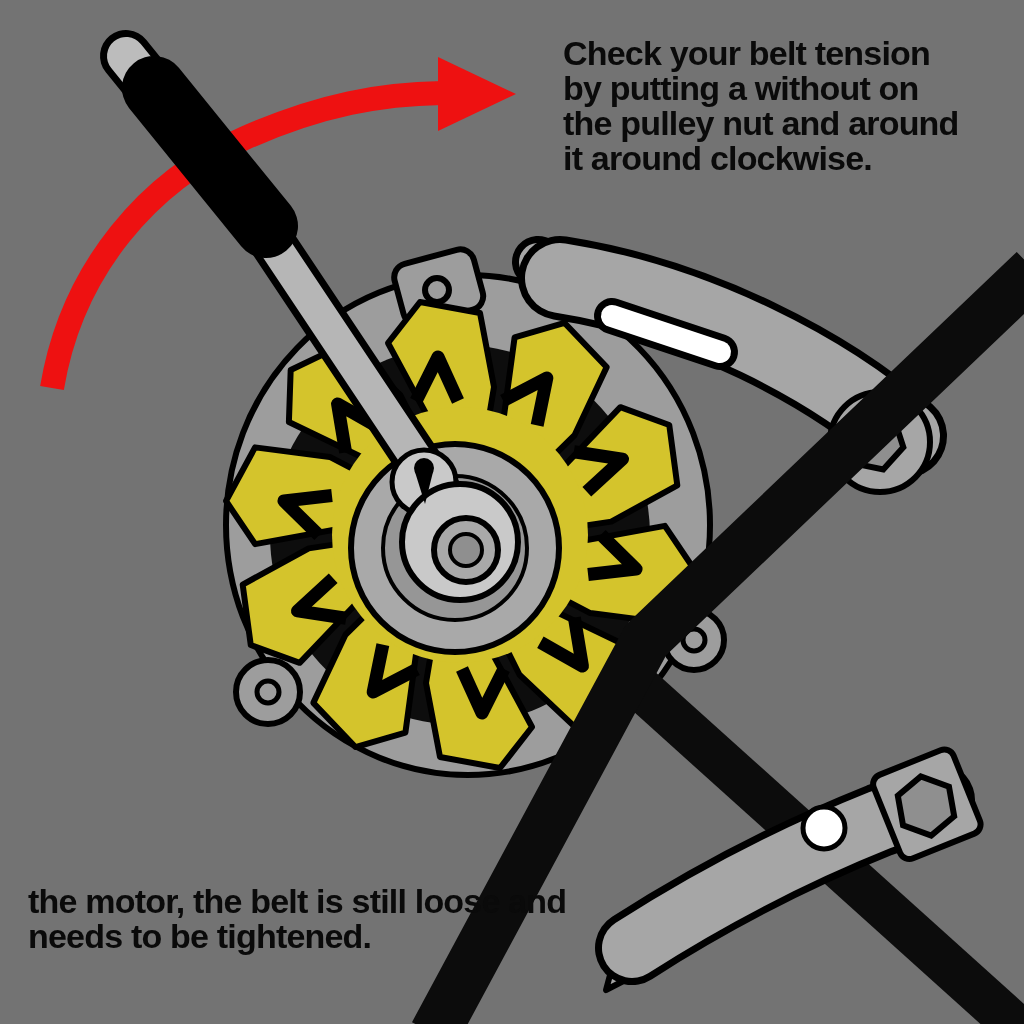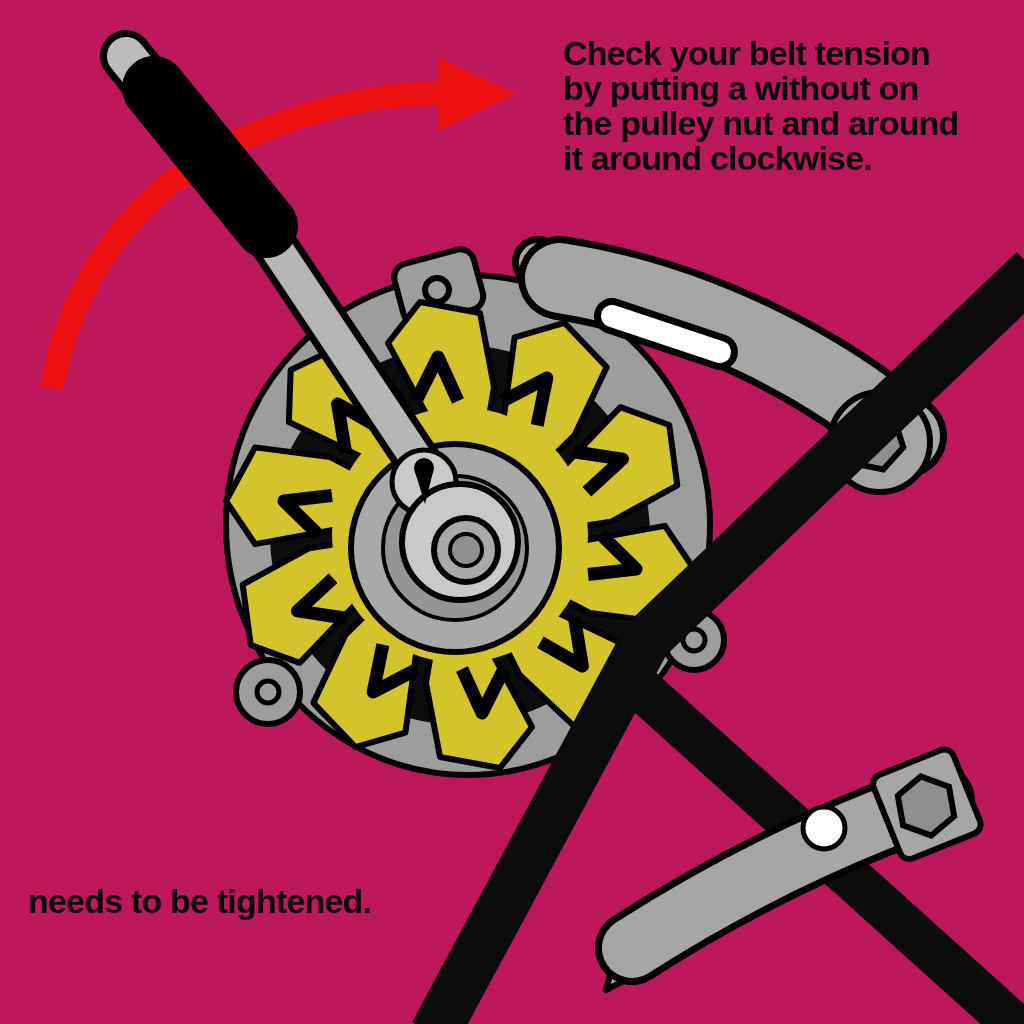--- a/index.html
+++ b/index.html
@@ -4,21 +4,21 @@
 <style>
   html, body {
     margin: 0;
     padding: 0;
     background: #ffffff;
   }
   .stage {
     position: relative;
     width: 1024px;
     height: 1024px;
-    background: #be185d;
+    background: #737373;
     overflow: hidden;
     font-family: "Liberation Sans", sans-serif;
   }
   .stage svg {
     position: absolute;
     left: 0;
     top: 0;
   }
   .caption {
     position: absolute;
@@ -153,16 +153,17 @@
   </svg>
 
   <div class="caption caption-top">
     <div>Check your belt tension</div>
     <div>by putting a without on</div>
     <div>the pulley nut and around</div>
     <div>it around clockwise.</div>
   </div>
 
   <div class="caption caption-bottom">
+    <div>the motor, the belt is still loose and</div>
     <div>needs to be tightened.</div>
   </div>
 
 </div>
 
 </body></html>

